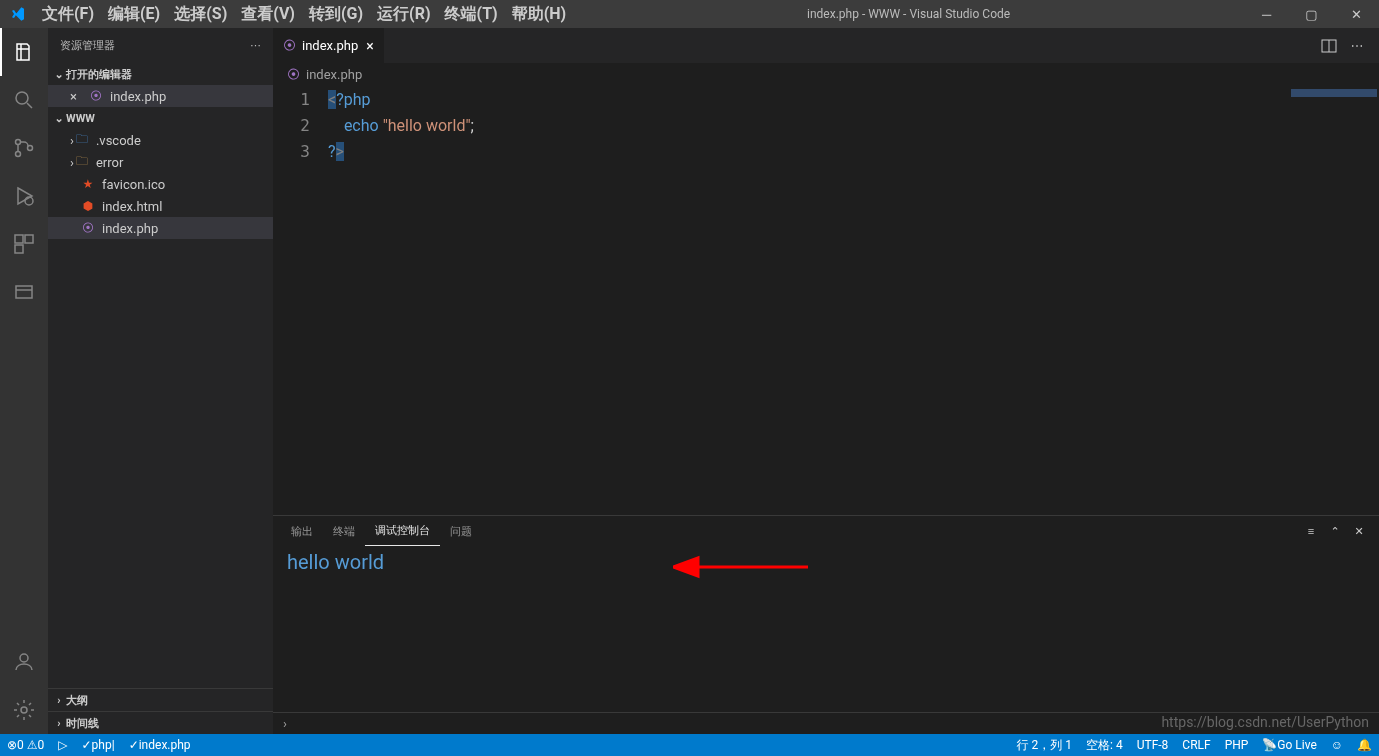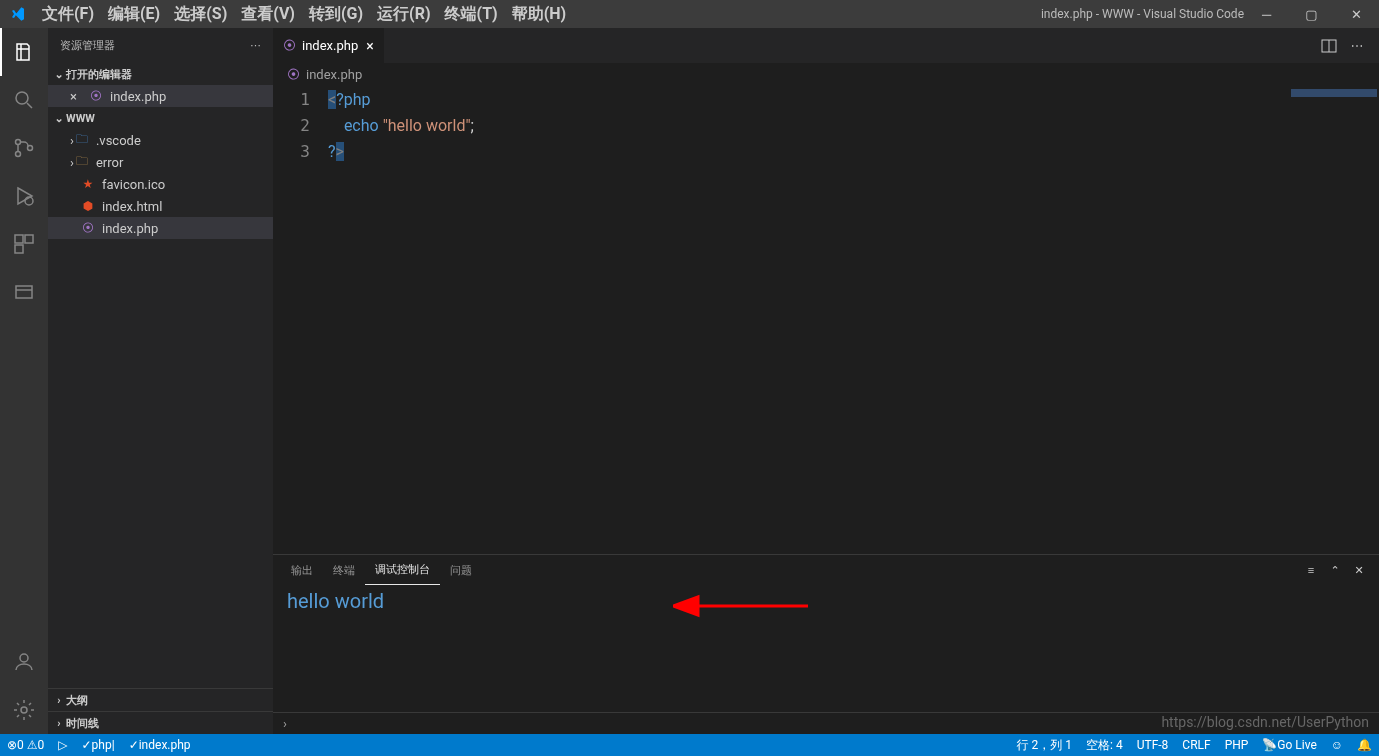--- a/index.html
+++ b/index.html
@@ -2,21 +2,21 @@
 <html><head>
 <meta charset="utf-8">
 <style>
 * { margin: 0; padding: 0; box-sizing: border-box; font-family: -apple-system, BlinkMacSystemFont, "Segoe UI", Roboto, sans-serif; }
 body { background: #1e1e1e; color: #cccccc; width: 1379px; height: 756px; overflow: hidden; display: flex; flex-direction: column; font-size: 13px; }
 
 .titlebar { height: 28px; background: #3c3c3c; display: flex; align-items: center; color: #cccccc; }
 .titlebar .vscode-logo { width: 35px; display: flex; align-items: center; justify-content: center; }
 .titlebar .menu { display: flex; align-items: center; }
 .titlebar .menu span { padding: 0 7px; font-size: 16px; cursor: pointer; font-weight: bold; }
-.titlebar .title { flex: 1; text-align: right; font-size: 12px; color: #bbbbbb; }
+.titlebar .title { flex: 1; text-align: center; font-size: 12px; color: #bbbbbb; }
 .titlebar .window-controls { display: flex; align-items: center; }
 .titlebar .window-controls div { width: 45px; height: 28px; display: flex; align-items: center; justify-content: center; }
 
 .main { flex: 1; display: flex; min-height: 0; }
 
 .activitybar { width: 48px; background: #333333; display: flex; flex-direction: column; justify-content: space-between; }
 .activitybar .top, .activitybar .bottom { display: flex; flex-direction: column; }
 .activitybar .icon { width: 48px; height: 48px; display: flex; align-items: center; justify-content: center; color: #858585; cursor: pointer; }
 .activitybar .icon.active { color: #ffffff; border-left: 2px solid #ffffff; }
 .activitybar svg { width: 24px; height: 24px; }
@@ -52,21 +52,21 @@
 .code { flex: 1; font-family: Consolas, monospace; font-size: 16px; line-height: 26px; white-space: pre; padding-top:2px;}
 .code .hl-tag { color: #808080; }
 .code .hl-php { color: #569cd6; }
 .code .hl-kw { color: #569cd6; }
 .code .hl-str { color: #ce9178; }
 .code .hl-pun { color: #d4d4d4; }
 .code .hl-sel { background: #264f78; }
 .minimap { position: absolute; top: 0; right: 0; width: 100px; height: 100%; }
 .minimap .mm { position:absolute; top:4px; right:2px; width:86px; height:8px; background:#324a6b;}
 
-.panel { height: 180px; background: #1e1e1e; border-top: 1px solid #393939; display: flex; flex-direction: column; }
+.panel { height: 219px; background: #1e1e1e; border-top: 1px solid #393939; display: flex; flex-direction: column; }
 .panel-tabs { height: 30px; display: flex; align-items: center; padding: 0 8px; font-size: 11px; color: #969696; }
 .panel-tabs span { padding: 0 10px; cursor: pointer; height: 30px; display:flex; align-items:center;}
 .panel-tabs span.active { color: #e7e7e7; border-bottom: 1px solid #e7e7e7; }
 .panel-tabs .right { margin-left: auto; display: flex; align-items: center; }
 .panel-tabs .right .pbtn { width: 24px; height:24px; display:flex;align-items:center;justify-content:center;color:#cccccc;}
 .panel-body { flex: 1; padding: 4px 14px; font-family: Consolas, monospace; font-size: 20px; color: #569cd6; position:relative;}
 .panel-body .arrow { position:absolute; left: 400px; top: 6px; pointer-events:none;}
 .panel-breadcrumb { height: 22px; border-top: 1px solid #393939; display:flex; align-items:center; padding-left:10px; color:#a0a0a0;}
 
 .statusbar { height: 22px; background: #007acc; display: flex; align-items: center; color: #ffffff; font-size: 12px; }

